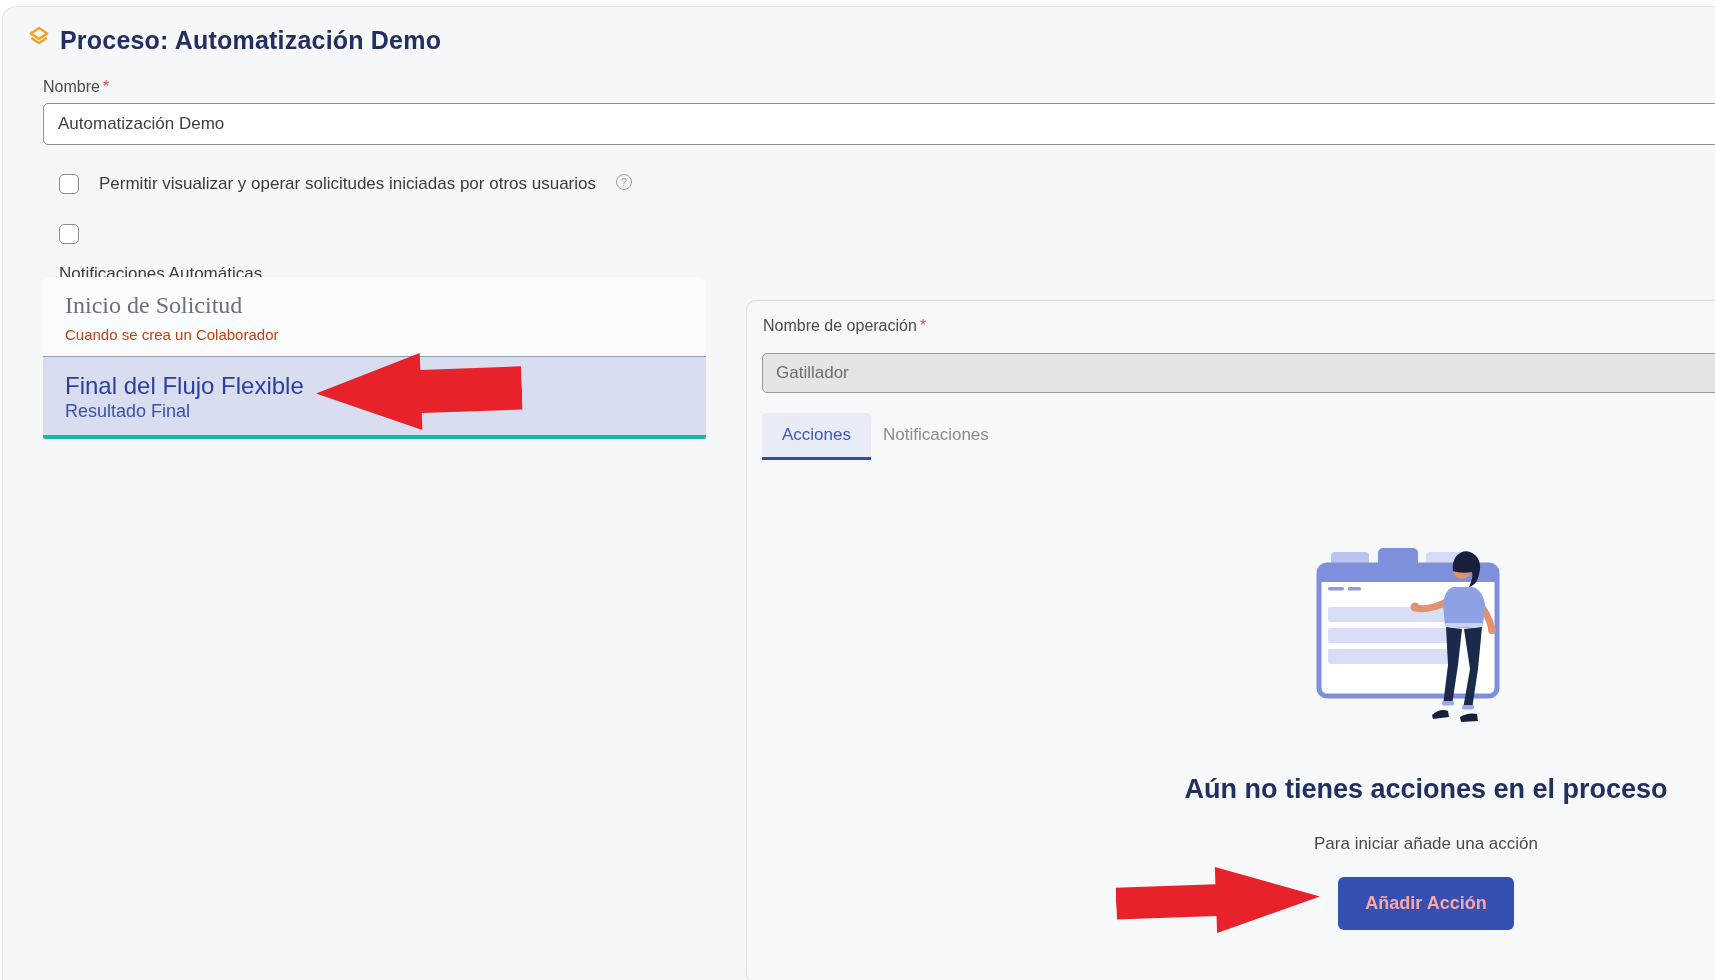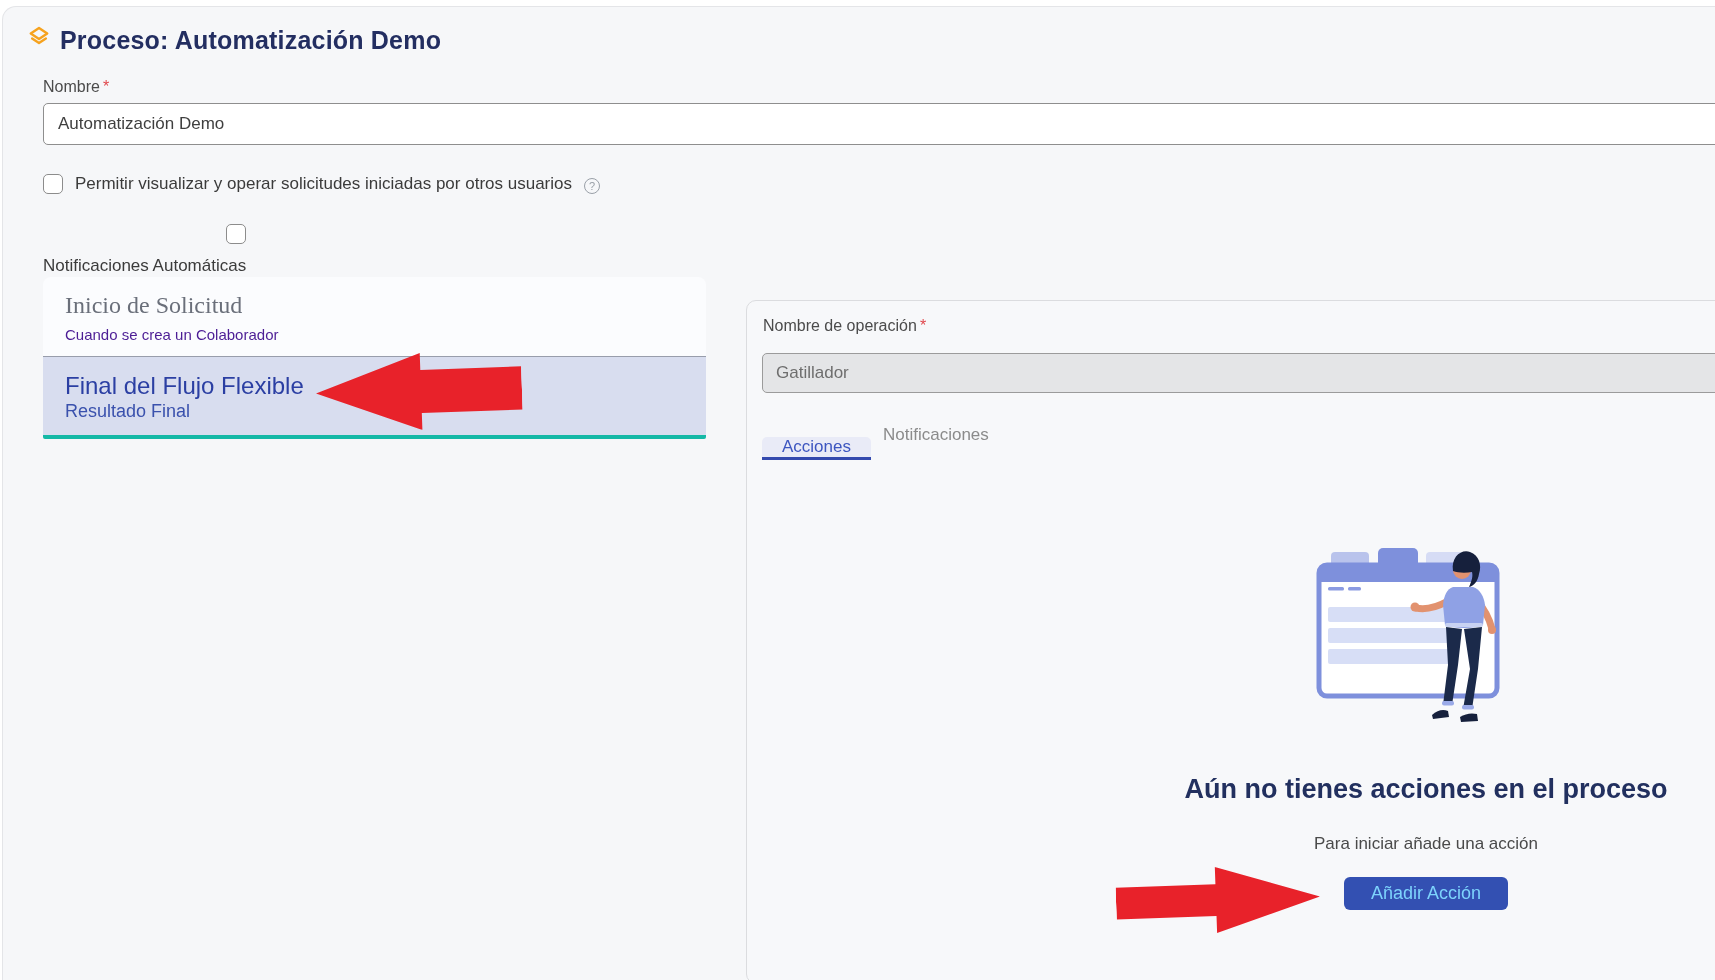--- a/index.html
+++ b/index.html
@@ -15,64 +15,64 @@
   .page-title { position:absolute; left:57px; top:19px; font-size:25px; font-weight:700; color:#232e61; letter-spacing:.2px; }
   
   .fld-label { position:absolute; left:40px; top:71px; font-size:16px; color:#4b4b4b; }
   .req { color:#e0474c; margin-left:3px; }
   .input-text {
     position:absolute; left:40px; top:96px; width:1690px; height:42px;
     background:#ffffff; border:1px solid #8e8e8e; border-radius:5px;
     font-size:17px; color:#3f3f3f; padding:0 14px; font-family:"Liberation Sans",sans-serif; outline:none;
   }
   
-  .cb-row { position:absolute; left:40px; display:flex; align-items:flex-end; gap:12px; }
+  .cb-row { position:absolute; left:56px; display:flex; align-items:flex-start; gap:20px; }
   .cb-row.r1 { top:167px; }
   .cb-row.r2 { top:217px;flex-direction:column; }
   .cb-box { width:20px; height:20px; border:1.5px solid #8c8c8c; border-radius:5px; background:#ffffff; flex:0 0 auto; }
   .cb-label { font-size:17px; color:#3b3b3b; }
   .help-icon {
     width:16px; height:16px; border:1.2px solid #9aa0a8; border-radius:50%;
     color:#9aa0a8; font-size:11px; display:inline-flex; align-items:center; justify-content:center; flex:0 0 auto;
   }
   
   .stage-card { position:absolute; left:40px; top:270px; width:663px; }
   .stage-item { padding:15px 22px 13px 22px; }
   .stage-item.idle { background:#fbfcfe; border-radius:8px 8px 0 0; }
   .stage-item.idle .stage-title { font-size:24px; color:#6a6f7a;font-family:Liberation Serif, serif; }
-  .stage-item.idle .stage-sub { font-size:15px; color:#4c1d95; margin-top:7px; }
+  .stage-item.idle .stage-sub { font-size:15px; color:#c2410c; margin-top:7px; }
   .stage-item.selected {
     background:#d8ddef; border-top:1px solid #989dab; border-bottom:4px solid #14b8a6;
     border-radius:0 0 2px 2px;
   }
   .stage-item.selected .stage-title { font-size:24px; color:#2b3fa3; }
   .stage-item.selected .stage-sub { font-size:18px; color:#3a51ad; margin-top:1px; }
   
   .op-card {
     position:absolute; left:743px; top:293px; width:1360px; height:684px;
     background:#f7f8fa; border:1px solid #dbdcdf; border-radius:10px;
   }
   .op-label { position:absolute; left:16px; top:16px; font-size:16px; color:#4b4b4b; }
   .op-input {
     position:absolute; left:15px; top:52px; width:calc(100% - 30px); height:40px;
     background:#e4e5e7; border:1px solid #9b9b9b; border-radius:5px;
     font-size:17px; color:#6e6e6e; padding:0 13px; font-family:"Liberation Sans",sans-serif;
   }
   .tabs { position:absolute; left:15px; top:112px; display:flex; align-items:flex-end; }
-  .tab { font-size:17px; padding:0 20px; cursor:default; }
+  .tab { font-size:17px; padding:12px 20px; cursor:default; }
   .tab.active { background:#e9ebf7; color:#3d56c0; border-bottom:3px solid #3349ae; border-radius:5px 5px 0 0; }
   .tab.inactive { color:#8b8b8b; padding:12px 12px 15px 12px; }
   
   .illus { position:absolute; left:559px; top:244px; width:210px; height:195px; }
   .es-title { position:absolute; left:0; right:0; top:473px; text-align:center; font-size:27px; font-weight:600; color:#22305f; }
   .es-sub { position:absolute; left:0; right:0; top:533px; text-align:center; font-size:17px; color:#4a4a4a; }
   .es-btn {
     position:absolute; left:0; right:0; top:576px; margin:0 auto; width:fit-content;
-    background:#3350b2; color:#7dd3fc; border:none; border-radius:6px;
-    font-size:18px; font-weight:400; padding:6px 27px; font-family:"Liberation Sans",sans-serif; cursor:pointer;
+    background:#3350b2; color:#fca5a5; border:none; border-radius:6px;
+    font-size:18px; font-weight:700; padding:16px 27px; font-family:"Liberation Sans",sans-serif; cursor:pointer;
   }
   
   .arrow { position:absolute; background:#e8222a; }
   .arrow-left {
     left:313px; top:346px; width:206px; height:77px; transform:rotate(-2deg);
     clip-path:polygon(0% 48%, 51% 0%, 51% 22%, 100% 22%, 100% 78%, 51% 78%, 51% 100%);
   }
   .arrow-right {
     left:1113px; top:860px; width:204px; height:66px; transform:rotate(-2deg);
     clip-path:polygon(100% 50%, 49% 0%, 49% 26%, 0% 26%, 0% 74%, 49% 74%, 49% 100%);

